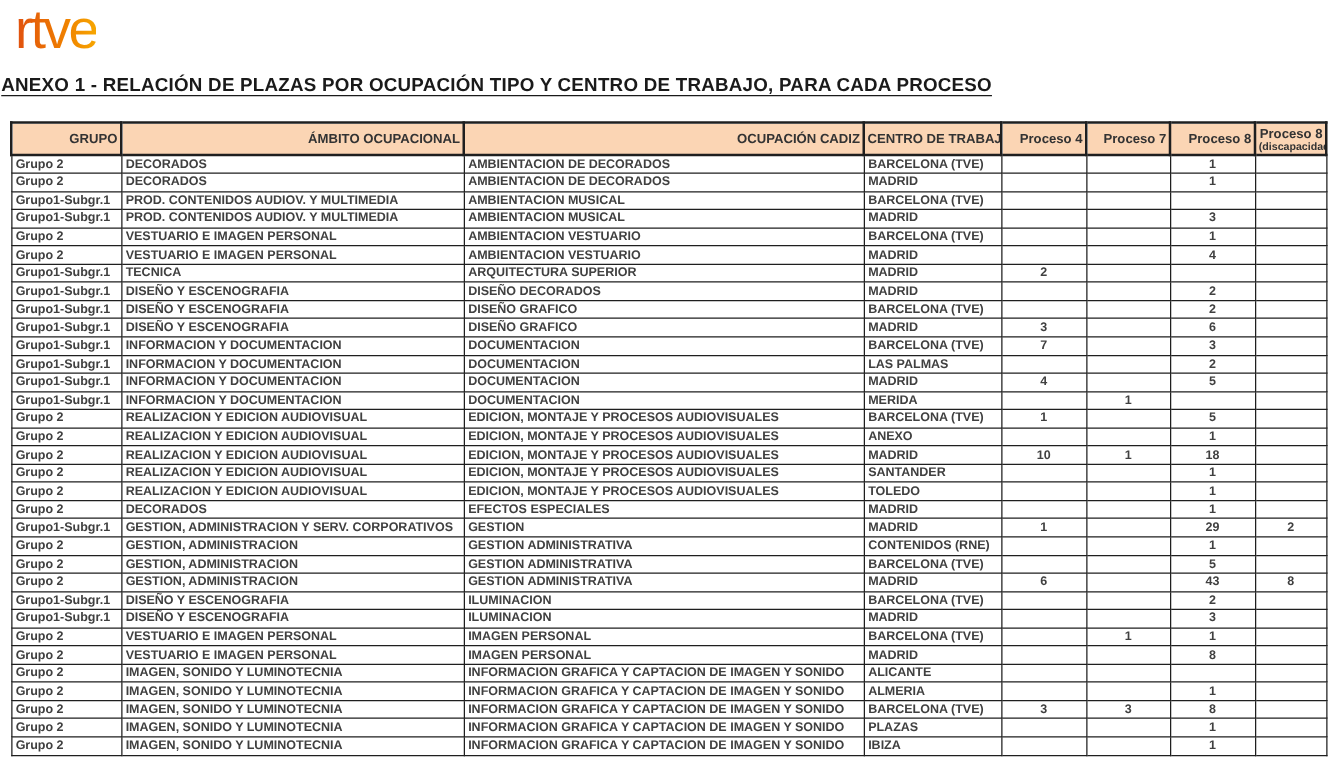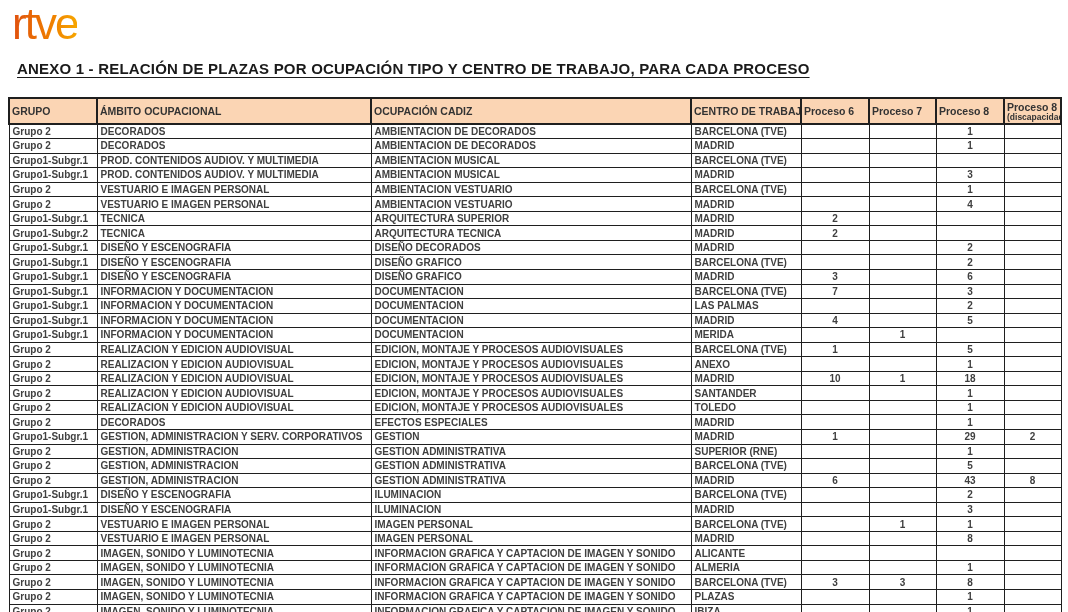--- a/index.html
+++ b/index.html
@@ -11,21 +11,21 @@
   }
   .logo {
     position: absolute; top: 0px; left: 12px;
     font-size: 44px; font-weight: normal; letter-spacing: -2px;
     background: linear-gradient(90deg, #e0500f 0%, #ee7a00 55%, #f7a600 100%);
     -webkit-background-clip: text; background-clip: text;
     color: transparent;
     line-height: 1.1;
   }
   .doc-title {
-    position: absolute; top: 60px; left: 17px;
+    position: absolute; top: 60px; left: 1px;
     font-size: 15px; font-weight: bold; color: #1a1a1a;
     text-decoration: underline;
     text-underline-offset: 3px;
     letter-spacing: 0.2px;
     white-space: nowrap;
   }
   table.plazas {
     position: absolute; top: 97px; left: 8px;
     width: 1052px;
     border-collapse: collapse;
@@ -33,21 +33,21 @@
     font-family: "Liberation Sans", sans-serif;
   }
   table.plazas th, table.plazas td {
     border: 1px solid #1f1f1f;
     overflow: hidden; white-space: nowrap;
   }
   table.plazas th {
     background: #fbd5b4;
     color: #333333;
     font-size: 10.5px; font-weight: bold;
-    text-align: left;
+    text-align: right;
     height: 26px;
     padding: 1px 2px;
     border-width: 2px;
   }
   table.plazas th .sub { display: block; font-size: 8.5px; font-weight: bold; margin-top: -1px; }
   table.plazas td {
     color: #404040;
     font-size: 10px; font-weight: bold;
     height: 14.55px;
     padding: 0 3px;
@@ -81,21 +81,21 @@
       <col class="c-p7">
       <col class="c-p8">
       <col class="c-p8d">
   </colgroup>
   <thead>
     <tr id="header-row">
         <th>GRUPO</th>
         <th>ÁMBITO OCUPACIONAL</th>
         <th>OCUPACIÓN CADIZ</th>
         <th>CENTRO DE TRABAJO</th>
-        <th>Proceso 6</th>
+        <th>Proceso 4</th>
         <th>Proceso 7</th>
         <th>Proceso 8</th>
         <th>Proceso 8<span class="sub">(discapacidad)</span></th>
       </tr>
   </thead>
   <tbody id="body-rows">
       <tr>
         <td class="txt">Grupo 2</td>
         <td class="txt">DECORADOS</td>
         <td class="txt">AMBIENTACION DE DECORADOS</td>
@@ -159,30 +159,20 @@
         <td class="txt">Grupo1-Subgr.1</td>
         <td class="txt">TECNICA</td>
         <td class="txt">ARQUITECTURA SUPERIOR</td>
         <td class="txt">MADRID</td>
         <td class="num">2</td>
         <td class="num"></td>
         <td class="num"></td>
         <td class="num"></td>
       </tr>
       <tr>
-        <td class="txt">Grupo1-Subgr.2</td>
-        <td class="txt">TECNICA</td>
-        <td class="txt">ARQUITECTURA TECNICA</td>
-        <td class="txt">MADRID</td>
-        <td class="num">2</td>
-        <td class="num"></td>
-        <td class="num"></td>
-        <td class="num"></td>
-      </tr>
-      <tr>
         <td class="txt">Grupo1-Subgr.1</td>
         <td class="txt">DISEÑO Y ESCENOGRAFIA</td>
         <td class="txt">DISEÑO DECORADOS</td>
         <td class="txt">MADRID</td>
         <td class="num"></td>
         <td class="num"></td>
         <td class="num">2</td>
         <td class="num"></td>
       </tr>
       <tr>
@@ -312,21 +302,21 @@
         <td class="txt">MADRID</td>
         <td class="num">1</td>
         <td class="num"></td>
         <td class="num">29</td>
         <td class="num">2</td>
       </tr>
       <tr>
         <td class="txt">Grupo 2</td>
         <td class="txt">GESTION, ADMINISTRACION</td>
         <td class="txt">GESTION ADMINISTRATIVA</td>
-        <td class="txt">SUPERIOR (RNE)</td>
+        <td class="txt">CONTENIDOS (RNE)</td>
         <td class="num"></td>
         <td class="num"></td>
         <td class="num">1</td>
         <td class="num"></td>
       </tr>
       <tr>
         <td class="txt">Grupo 2</td>
         <td class="txt">GESTION, ADMINISTRACION</td>
         <td class="txt">GESTION ADMINISTRATIVA</td>
         <td class="txt">BARCELONA (TVE)</td>

